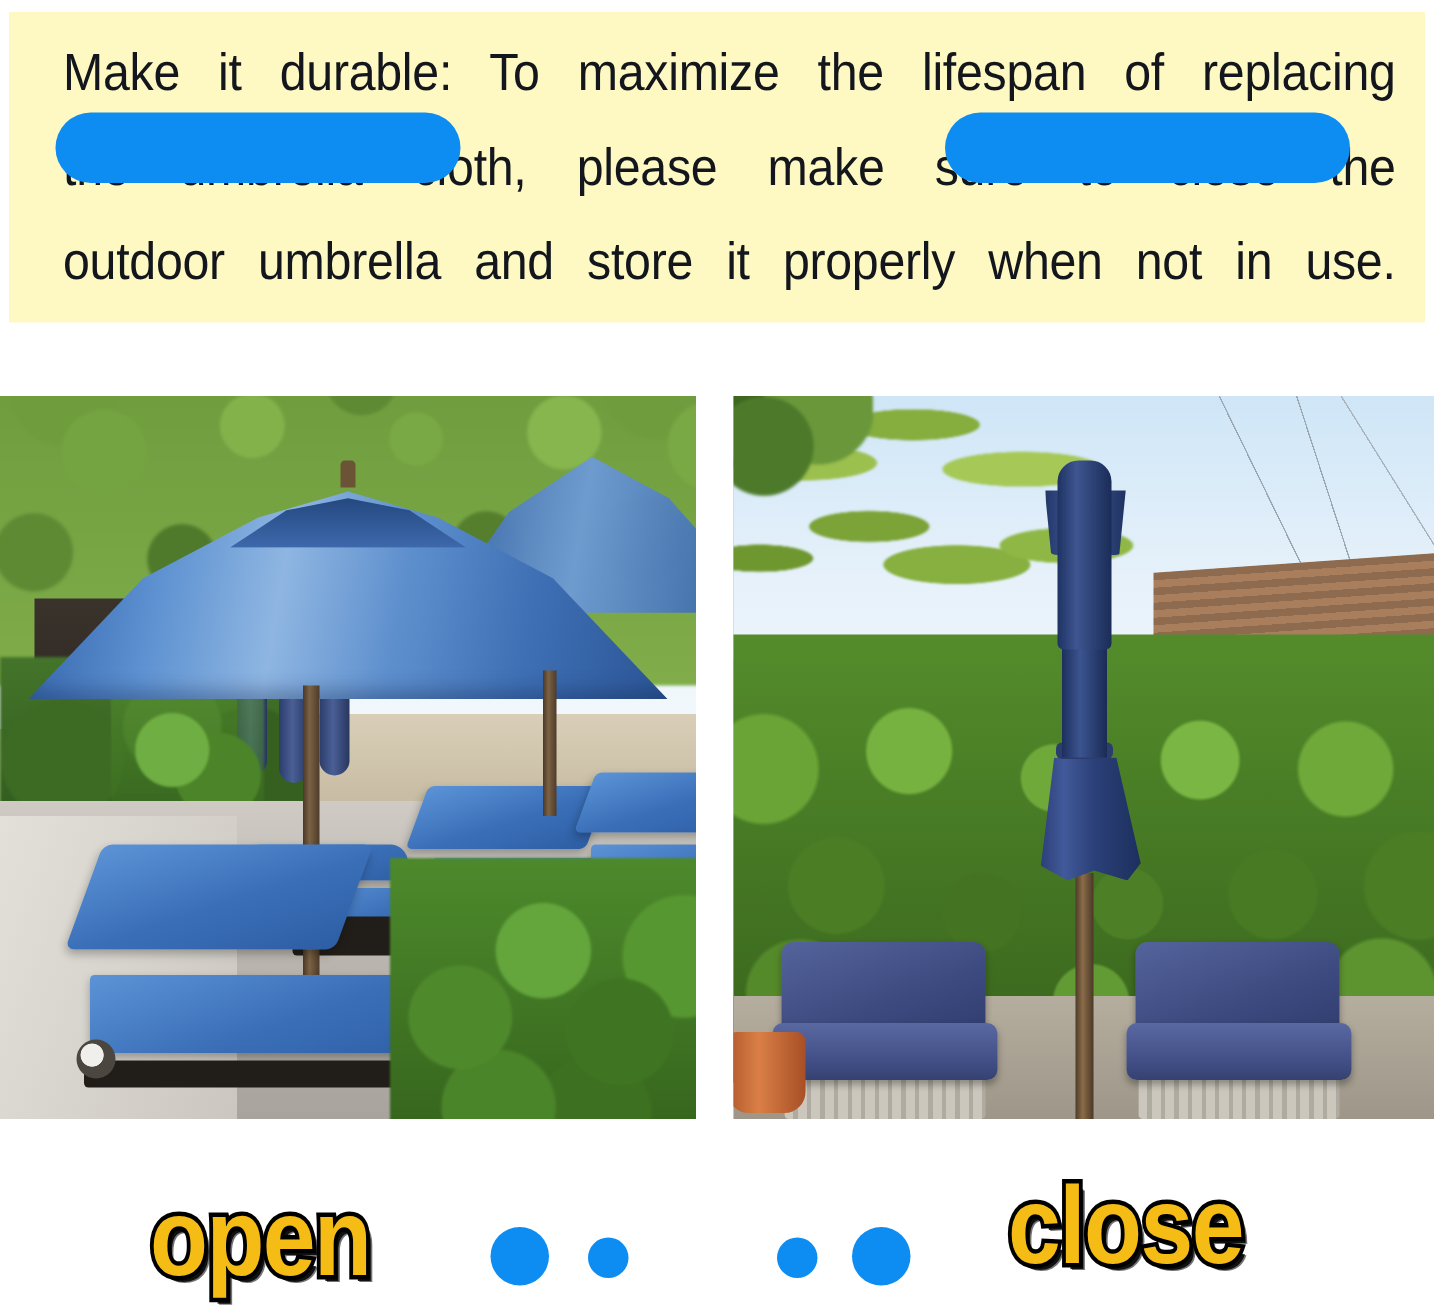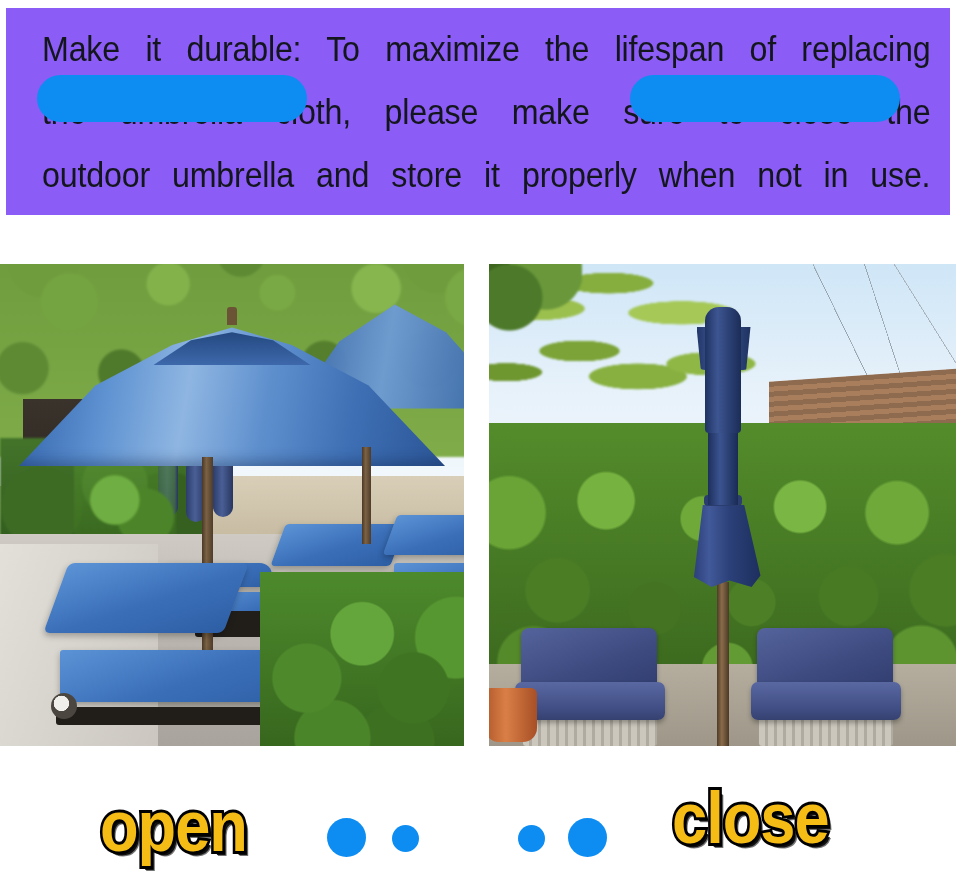--- a/index.html
+++ b/index.html
@@ -15,21 +15,21 @@
     position: relative;
   }
 
   
   .header-banner {
     position: absolute;
     left: 6px;
     top: 8px;
     width: 944px;
     height: 207px;
-    background: #8b5cf6;
+    background: #fef9c3;
     box-sizing: border-box;
     display: flex;
     flex-direction: column;
     justify-content: center;
     padding: 4px 18px 4px 36px;
   }
   .header-text {
     font-family: "Liberation Sans", sans-serif;
     font-size: 35px;
     line-height: 63px;

